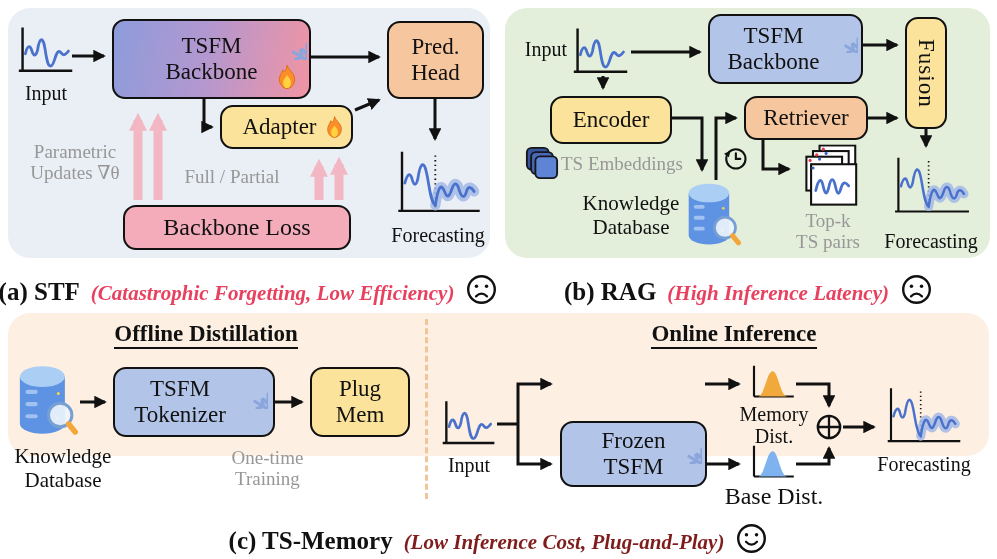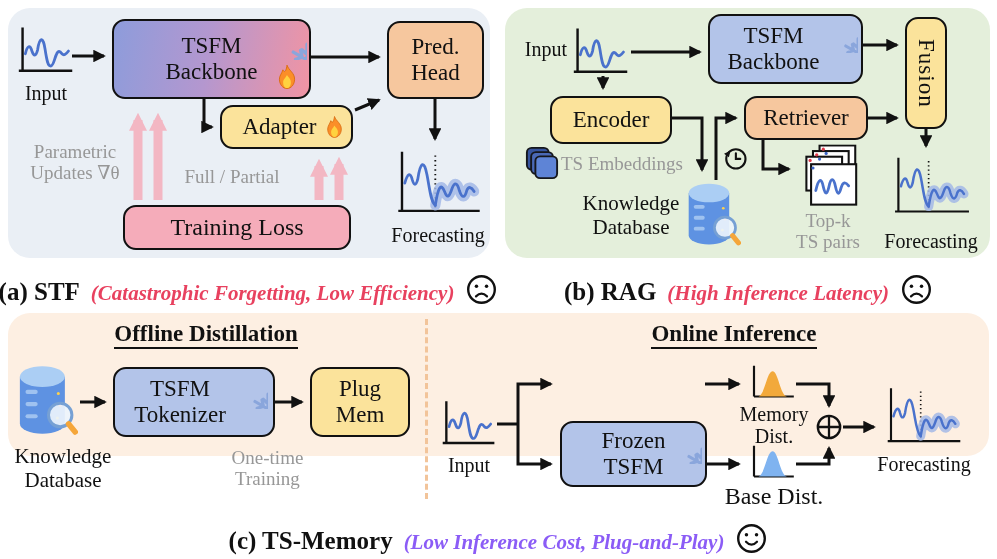--- a/index.html
+++ b/index.html
@@ -17,21 +17,21 @@
   .deco{position:absolute}
   .lbl{position:absolute;z-index:2;text-align:center;font-size:20px;line-height:1.12;white-space:pre-line}
   .gray{color:#979797;font-size:19px}
   .utitle{position:absolute;z-index:2;font-weight:bold;font-size:23px;text-align:center;white-space:nowrap}
   .utitle span{border-bottom:2.6px solid #111;padding-bottom:1px}
   .divider{position:absolute;width:0;border-left:3px dashed #f2c49a;z-index:1}
   .cap{position:absolute;display:flex;align-items:flex-end;justify-content:center;gap:11px;z-index:3}
   .cap-main{font-weight:bold;font-size:25px;white-space:nowrap}
   .cap-note{font-weight:bold;font-style:italic;font-size:21px;white-space:nowrap}
   .red{color:#e8415f}
-  .blue{color:#8b5cf6}
+  .blue{color:#7f1d1d}
   .vtext{writing-mode:vertical-rl;letter-spacing:1px}
 </style>
 </head>
 <body>
 
 <div class="canvas">
 
   <svg width="0" height="0" style="position:absolute" aria-hidden="true">
     <defs>
       <symbol id="sym-tschart" viewBox="0 0 64 56">
@@ -165,21 +165,21 @@
     </div>
 
     <div class="box" style="left:212px;top:97px;width:133px;height:44px;background:#fbe39b;padding-right:14px">
       <span>Adapter</span>
       <svg class="deco" style="right:5px;top:8px;width:23px;height:26px" viewBox="0 0 22 24">
           <use href="#sym-flame"></use>
         </svg>
     </div>
 
     <div class="box" style="left:115px;top:197px;width:228px;height:45px;background:#f5acba;font-size:24px">
-      <span>Training Loss</span>
+      <span>Backbone Loss</span>
     </div>
 
     <div class="lbl gray" style="left:2px;top:133px;width:130px">Parametric
 Updates ∇θ</div>
     <div class="lbl gray" style="left:162px;top:158px;width:124px">Full / Partial</div>
 
     <svg class="node" style="left:382px;top:140px;width:98px;height:74px" viewBox="0 0 100 80">
         <use href="#sym-forecast"></use>
       </svg>
     <div class="lbl" style="left:364px;top:216px;width:132px">Forecasting</div>

